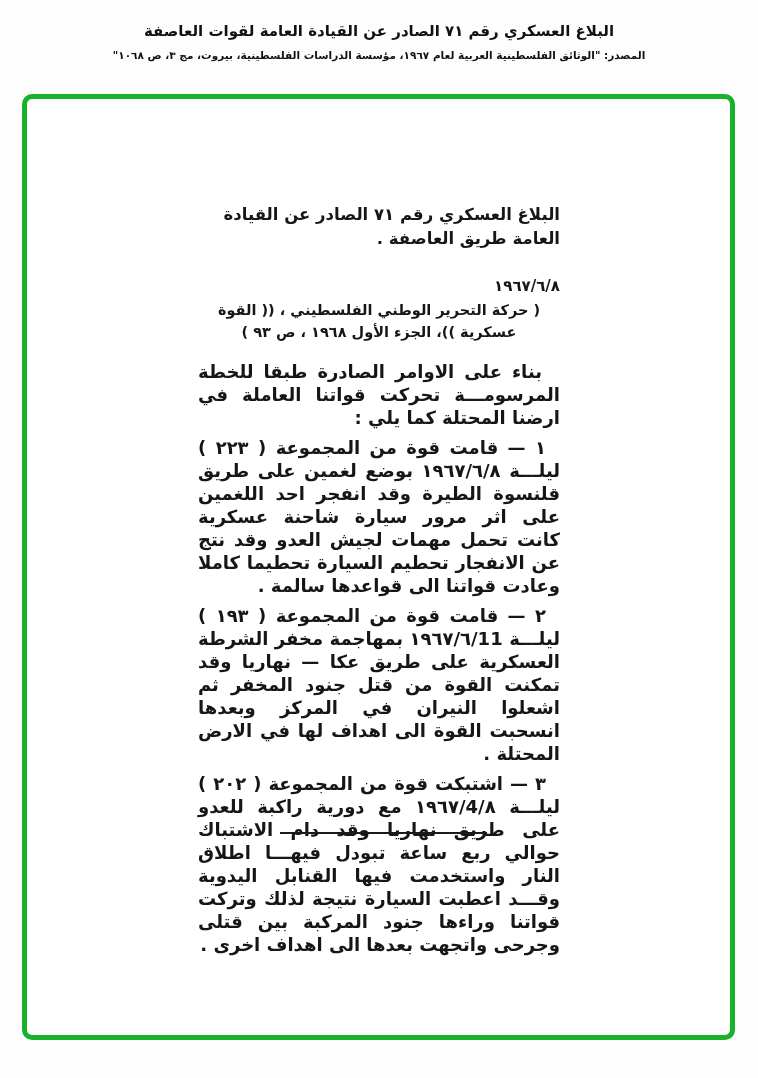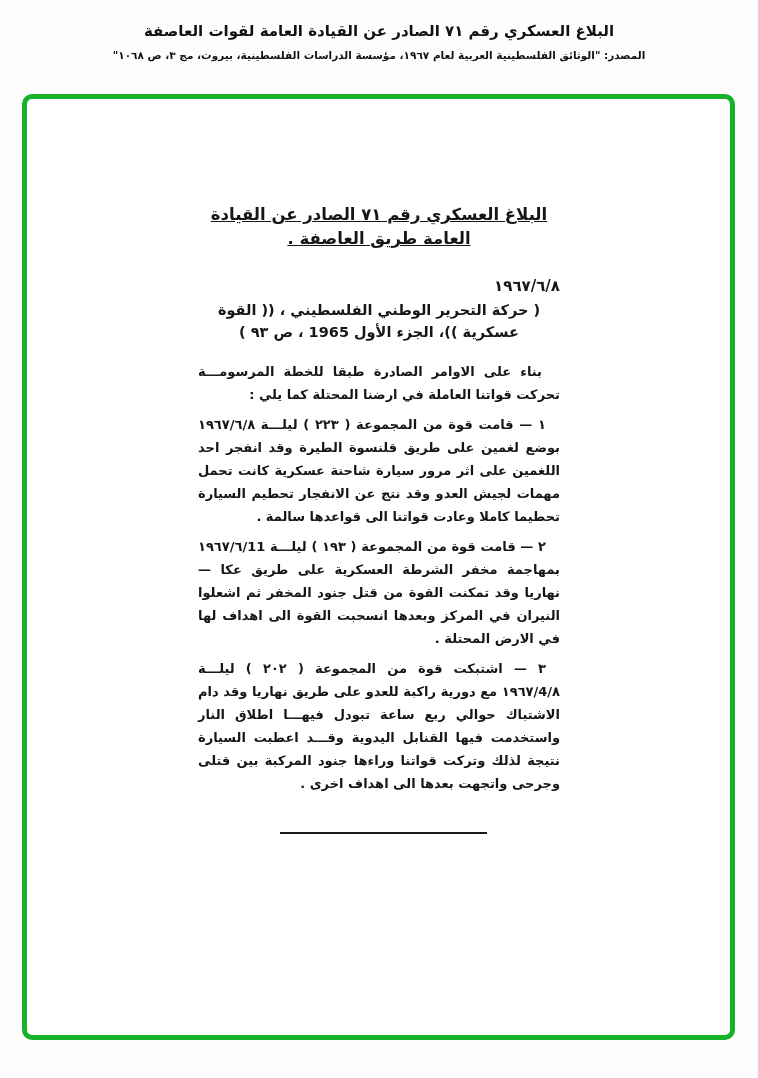--- a/index.html
+++ b/index.html
@@ -38,41 +38,40 @@
     background: #ffffff;
   }
   .doc {
     position: absolute;
     left: 198px; top: 203px;
     width: 362px;
     direction: rtl;
     font-weight: bold;
   }
   .doc-title {
-    text-align: center;
+    text-align: right;
     font-size: 16.5px;
     line-height: 24px;
     letter-spacing: 0.2px;
-    text-decoration: underline;
   }
   .doc-date {
     text-align: right;
     font-size: 15px;
     margin-top: 25px;
     line-height: 20px;
   }
   .doc-citation {
     text-align: center;
     font-size: 14.5px;
     line-height: 22px;
     margin-top: 3px;
   }
   .doc-body { margin-top: 17px; }
   .doc-body p {
-    font-size: 13px;
+    font-size: 18px;
     line-height: 23px;
     text-align: justify;
     margin-top: 7px;
   }
   .intro { text-indent: 18px; }
   .para  { margin-top: 12px; text-indent: 14px; }
   .footer-rule {
     position: absolute;
     left: 280px; top: 832px;
     width: 207px; height: 0;
@@ -92,21 +91,21 @@
 <div class="doc">
   <div class="doc-title">
     <div>البلاغ العسكري رقم ٧١ الصادر عن القيادة</div>
     <div>العامة طريق العاصفة .</div>
   </div>
 
   <div class="doc-date">١٩٦٧/٦/٨</div>
 
   <div class="doc-citation">
     <div>( حركة التحرير الوطني الفلسطيني ، (( القوة</div>
-    <div>عسكرية ))، الجزء الأول 1965 ، ص ٩٣ )</div>
+    <div>عسكرية ))، الجزء الأول ١٩٦٨ ، ص ٩٣ )</div>
   </div>
 
   <div class="doc-body">
     <p class="intro">بناء على الاوامر الصادرة طبقا للخطة المرسومـــة تحركت قواتنا العاملة في ارضنا المحتلة كما يلي :</p>
     <p class="para">١ — قامت قوة من المجموعة ( ٢٢٣ ) ليلـــة ١٩٦٧/٦/٨ بوضع لغمين على طريق قلنسوة الطيرة وقد انفجر احد اللغمين على اثر مرور سيارة شاحنة عسكرية كانت تحمل مهمات لجيش العدو وقد نتج عن الانفجار تحطيم السيارة تحطيما كاملا وعادت قواتنا الى قواعدها سالمة .</p>
     <p class="para">٢ — قامت قوة من المجموعة ( ١٩٣ ) ليلـــة ١٩٦٧/٦/11 بمهاجمة مخفر الشرطة العسكرية على طريق عكا — نهاريا وقد تمكنت القوة من قتل جنود المخفر ثم اشعلوا النيران في المركز وبعدها انسحبت القوة الى اهداف لها في الارض المحتلة .</p>
     <p class="para">٣ — اشتبكت قوة من المجموعة ( ٢٠٢ ) ليلـــة ١٩٦٧/4/٨ مع دورية راكبة للعدو على طريق نهاريا وقد دام الاشتباك حوالي ربع ساعة تبودل فيهـــا اطلاق النار واستخدمت فيها القنابل اليدوية وقـــد اعطبت السيارة نتيجة لذلك وتركت قواتنا وراءها جنود المركبة بين قتلى وجرحى واتجهت بعدها الى اهداف اخرى .</p>
   </div>
 </div>
 

